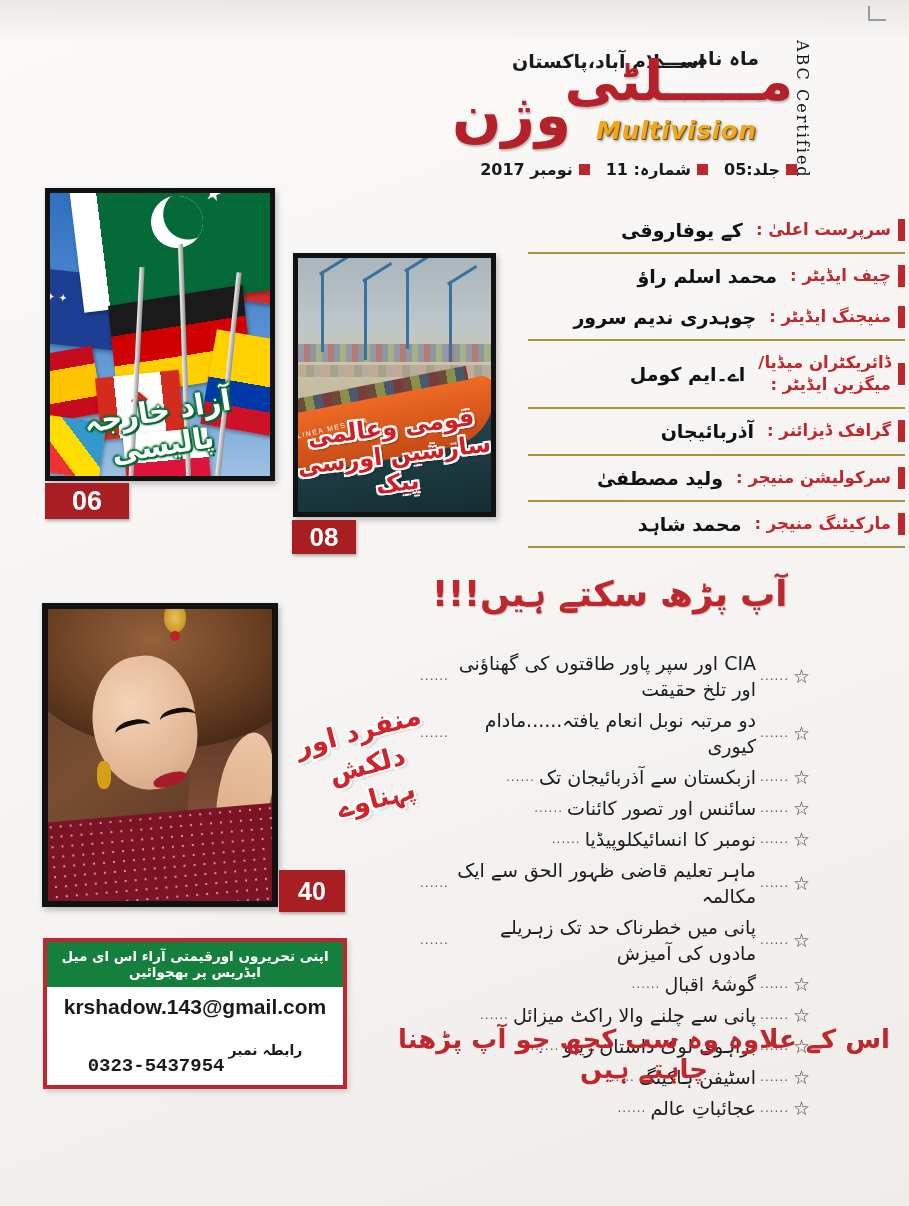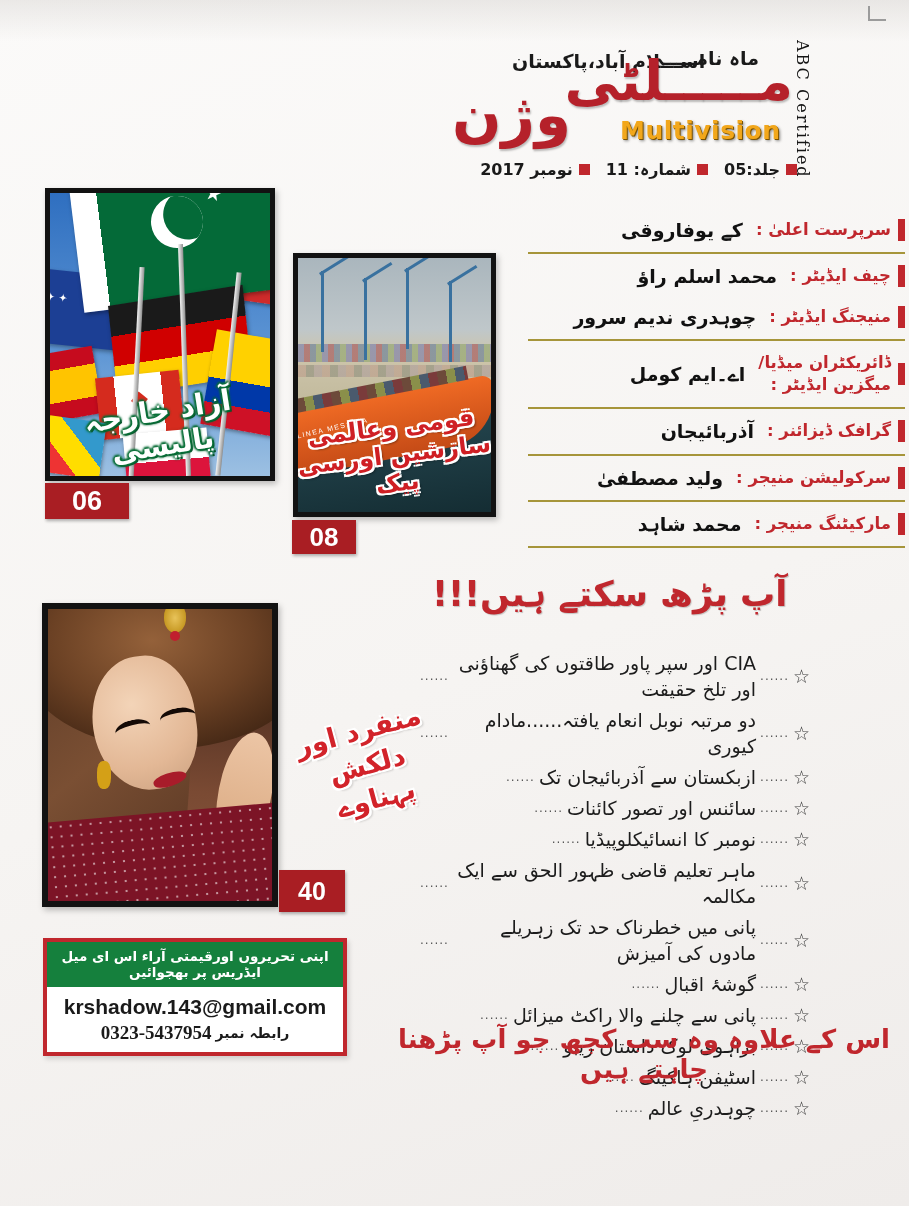--- a/index.html
+++ b/index.html
@@ -17,21 +17,21 @@
   .crop-mark{left:868px;top:6px;width:16px;height:13px;
     border-left:2px solid #9b9b9b;border-bottom:2px solid #9b9b9b;}
 
   
   .mast-monthly{right:150px;top:47px;font-size:19px;font-weight:bold;}
   .mast-location{left:512px;top:50px;font-size:19px;font-weight:bold;}
   .logo-u1{right:116px;top:54px;font-size:55px;font-weight:bold;color:#b5212a;line-height:1;
     text-shadow:1px 2px 2px rgba(0,0,0,.25);}
   .logo-u2{left:452px;top:86px;font-size:58px;font-weight:bold;color:#b5212a;line-height:1;
     text-shadow:1px 2px 2px rgba(0,0,0,.25);}
-  .logo-en{left:620px;top:116px;font-size:25px;font-weight:bold;
+  .logo-en{left:596px;top:116px;font-size:25px;font-weight:bold;font-style:italic;
     color:#f2a71b;letter-spacing:.5px;z-index:4;
     text-shadow:1px 1px 0 #7a5200,2px 2px 3px rgba(0,0,0,.45);}
   .abc-cert{left:793px;top:40px;height:160px;writing-mode:vertical-rl;
     font-family:"DejaVu Serif",serif;font-size:16px;letter-spacing:2px;color:#151515;}
   .issue-line{right:112px;top:160px;display:flex;gap:16px;align-items:center;
     font-size:16px;font-weight:bold;}
   .issue-seg{display:flex;align-items:center;gap:6px;}
   .red-sq{width:11px;height:11px;background:#c0272d;display:inline-block;}
 
   
@@ -168,22 +168,22 @@
   .contact{left:43px;top:938px;width:296px;border:4px solid #c0272d;background:#fff;
     box-shadow:2px 3px 5px rgba(0,0,0,.15);}
   .contact-head{background:#15803d;color:#fff;font-size:13.5px;font-weight:bold;
     text-align:center;padding:6px 4px 7px;}
   .contact-emails{padding:6px 2px 0;text-align:center;}
   .contact-email{font-family:"Liberation Sans",sans-serif;font-weight:bold;font-size:21px;
     color:#1a1a1a;line-height:1.3;}
   .contact-phone{display:flex;direction:rtl;justify-content:center;align-items:center;
     gap:4px;padding:2px 0 8px;}
   .phone-label{font-size:14px;font-weight:bold;}
-  .phone-number{font-family:Liberation Serif, serif;font-weight:bold;font-size:19px;
-    direction:ltr;unicode-bidi:embed;}
+  .phone-number{font-family:Liberation Mono, monospace;font-weight:bold;font-size:19px;
+    direction:ltr;unicode-bidi:embed;margin-top:33px;}
 </style>
 </head>
 <body>
 
 <div id="page">
 
   <div class="abs crop-mark"></div>
 
   <div class="abs rtl mast-monthly">ماہ نامـــــہ</div>
   <div class="abs rtl mast-location">اســـلام آباد،پاکستان</div>
@@ -330,21 +330,21 @@
       </div>
       <div class="toc-item">
         <span class="toc-star">☆</span>
         <span class="toc-dots">......</span>
         <span class="toc-text">اسٹیفن ہاکینگ</span>
         <span class="toc-dots">......</span>
       </div>
       <div class="toc-item">
         <span class="toc-star">☆</span>
         <span class="toc-dots">......</span>
-        <span class="toc-text">چوہدریِ عالم</span>
+        <span class="toc-text">عجائباتِ عالم</span>
         <span class="toc-dots">......</span>
       </div>
     </div>
   <div class="abs rtl toc-footer">اس کے علاوہ وہ سب کچھ جو آپ پڑھنا چاہتے ہیں</div>
 
   <div class="abs photo ph-flags">
     <div class="flag flag-au"></div>
     <div class="flag flag-tr"></div>
     <div class="flag flag-pk">
       <div class="crescent"></div>

